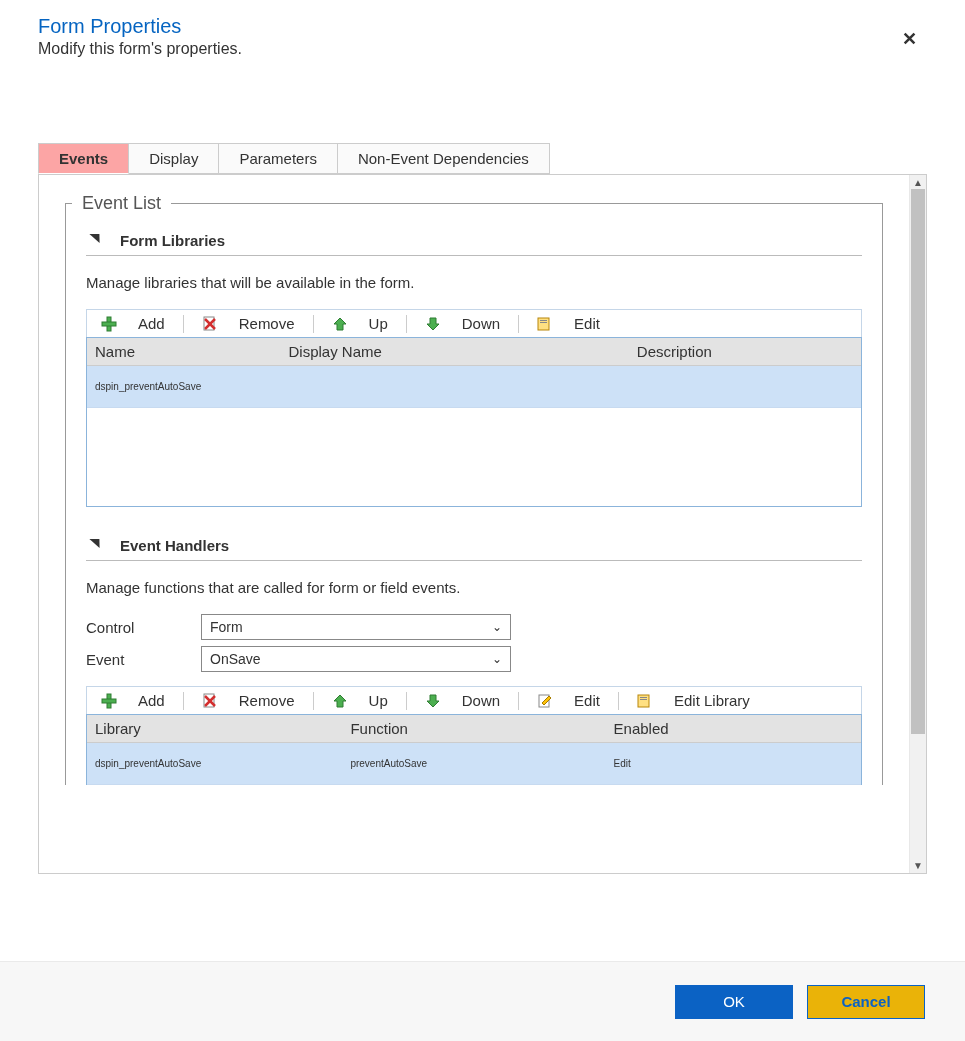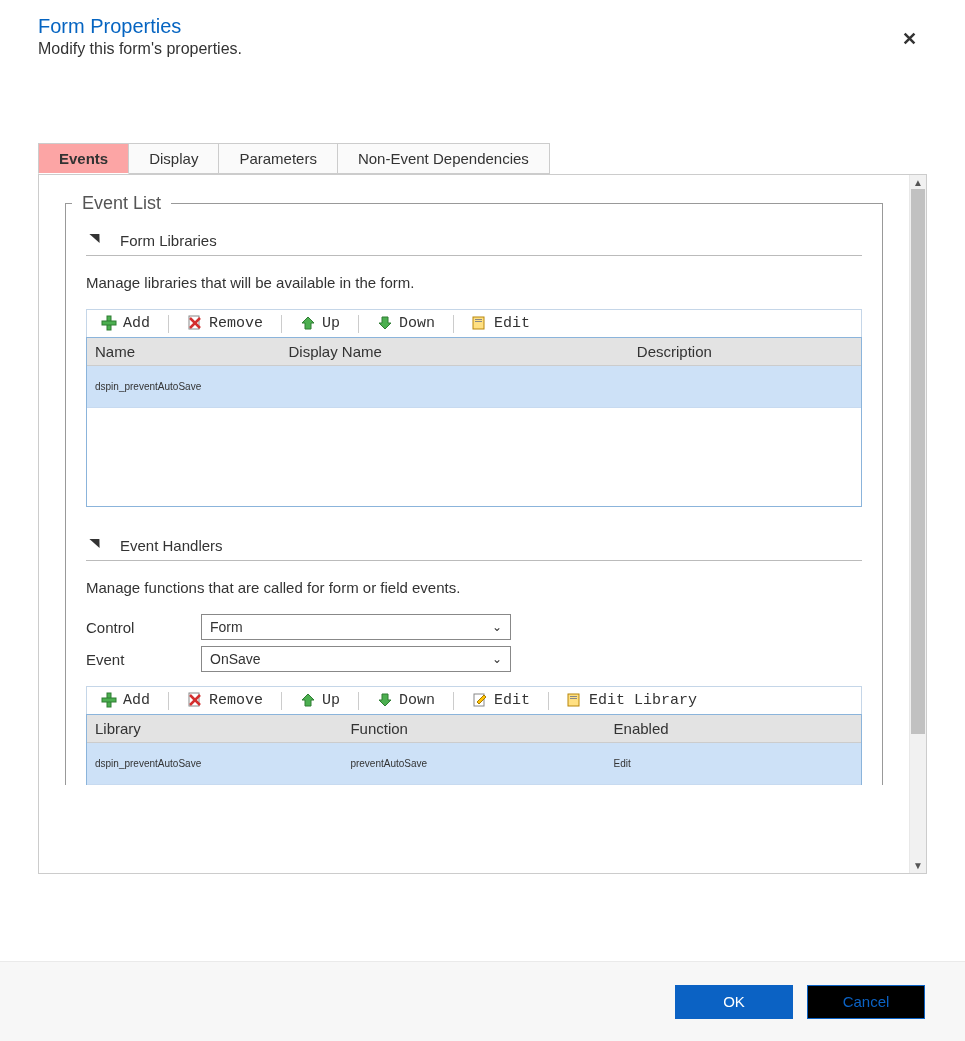--- a/index.html
+++ b/index.html
@@ -119,45 +119,44 @@
       padding: 18px 20px 0 20px;
     }
     .section-header {
       display: flex;
       align-items: center;
       border-bottom: 1px solid #bbb;
       padding-bottom: 6px;
       margin-bottom: 18px;
     }
     .section-header-title{
-      font-weight: 400;
+      font-weight: 700;
       font-size: 15px;
     }
     .section-desc {
       font-size: 15px;
       color: #333;
       margin-bottom: 18px;
     }
     .toolbar {
       display: flex;
       align-items: center;
       border: 1px solid #c5d6e8;
       border-bottom: none;
       background: #fff;
       padding: 3px 6px;
       gap: 2px;
     }
     .toolbar .tb-btn {
       display: flex;
-      align-items: flex-start;
+      align-items: center;
       padding: 2px 8px;
       cursor: pointer;
       font-size: 15px;
-      gap: 6px;
-      font-family: Liberation Mono, monospace;
+      gap: 21px;
     }
     .toolbar .sep {
       width: 1px;
       height: 18px;
       background: #ccc;
       margin: 0 8px;
     }
     .icon {
       display: inline-flex;
       width: 16px; height: 16px;
@@ -237,23 +236,24 @@
       justify-content: center;
       font-size: 15px;
       cursor: pointer;
     }
     .btn-primary {
       background: #0b62c4;
       color: #fff;
       border: 1px solid #0b62c4;
     }
     .btn-secondary {
-      background: #000000;
+      background: #eab308;
       color: #0b62c4;
       border: 1px solid #0b62c4;
+      font-weight: bold;
     }
     .eh-section { padding-top: 30px; }
     .eh-form { margin-bottom: 14px; }
     .collapse-tri{
       margin-right:18px;margin-left:6px;
       width:0;height:0;
       display:inline-block;position:relative;top:-2px;
     }
     .tri-expanded{
       border-top: 9px solid #333;

